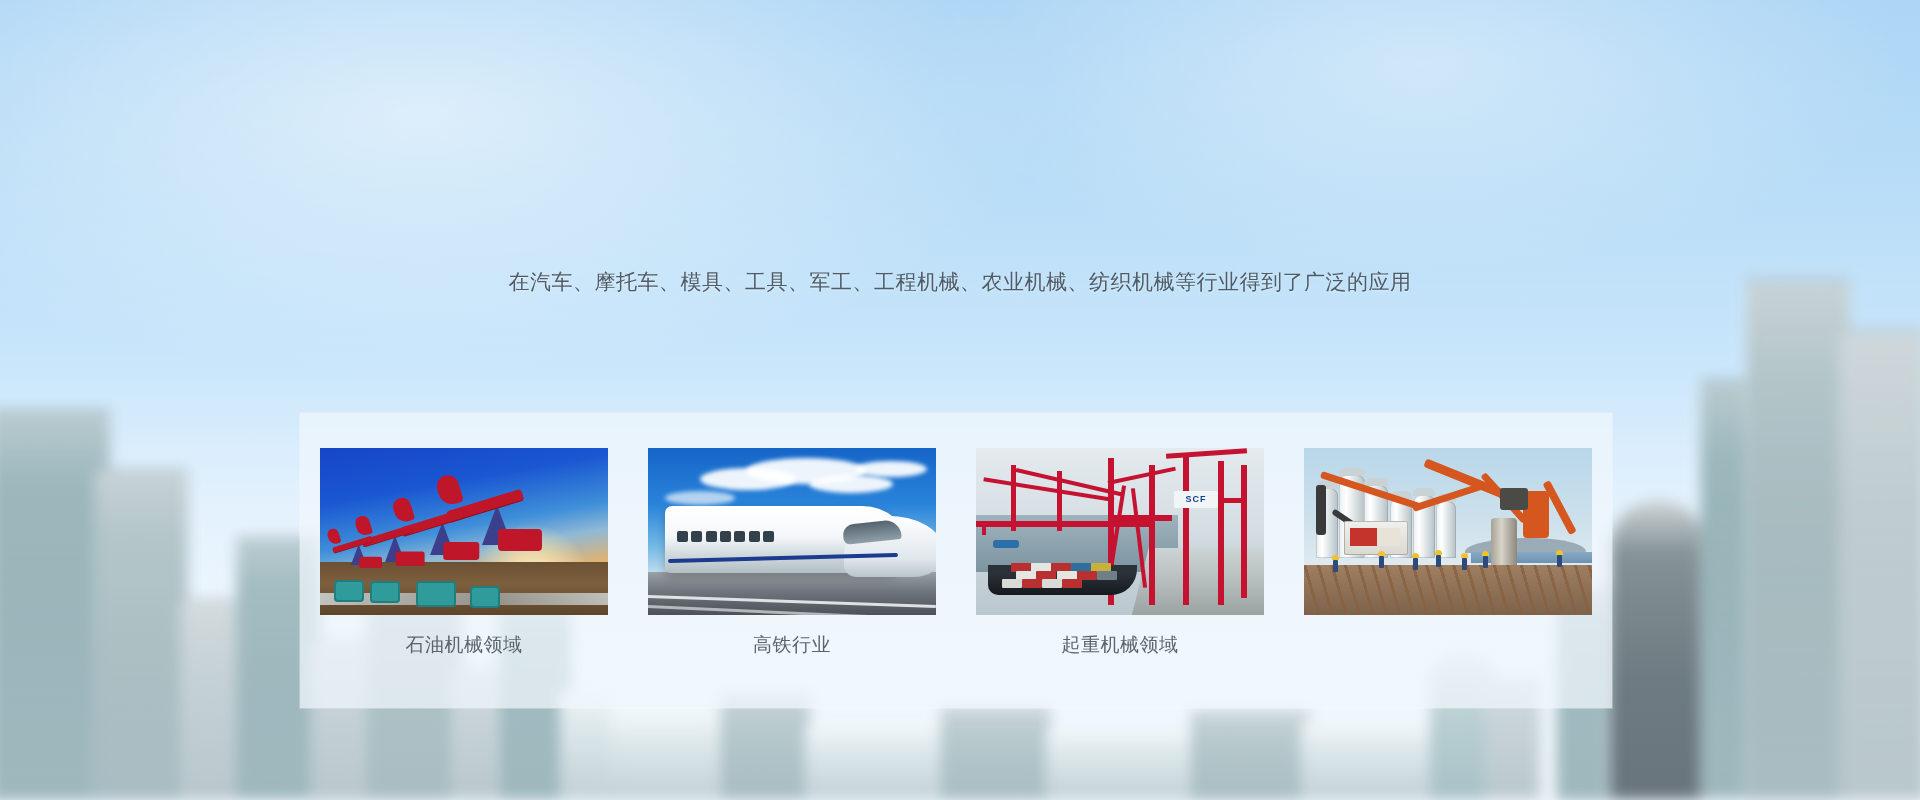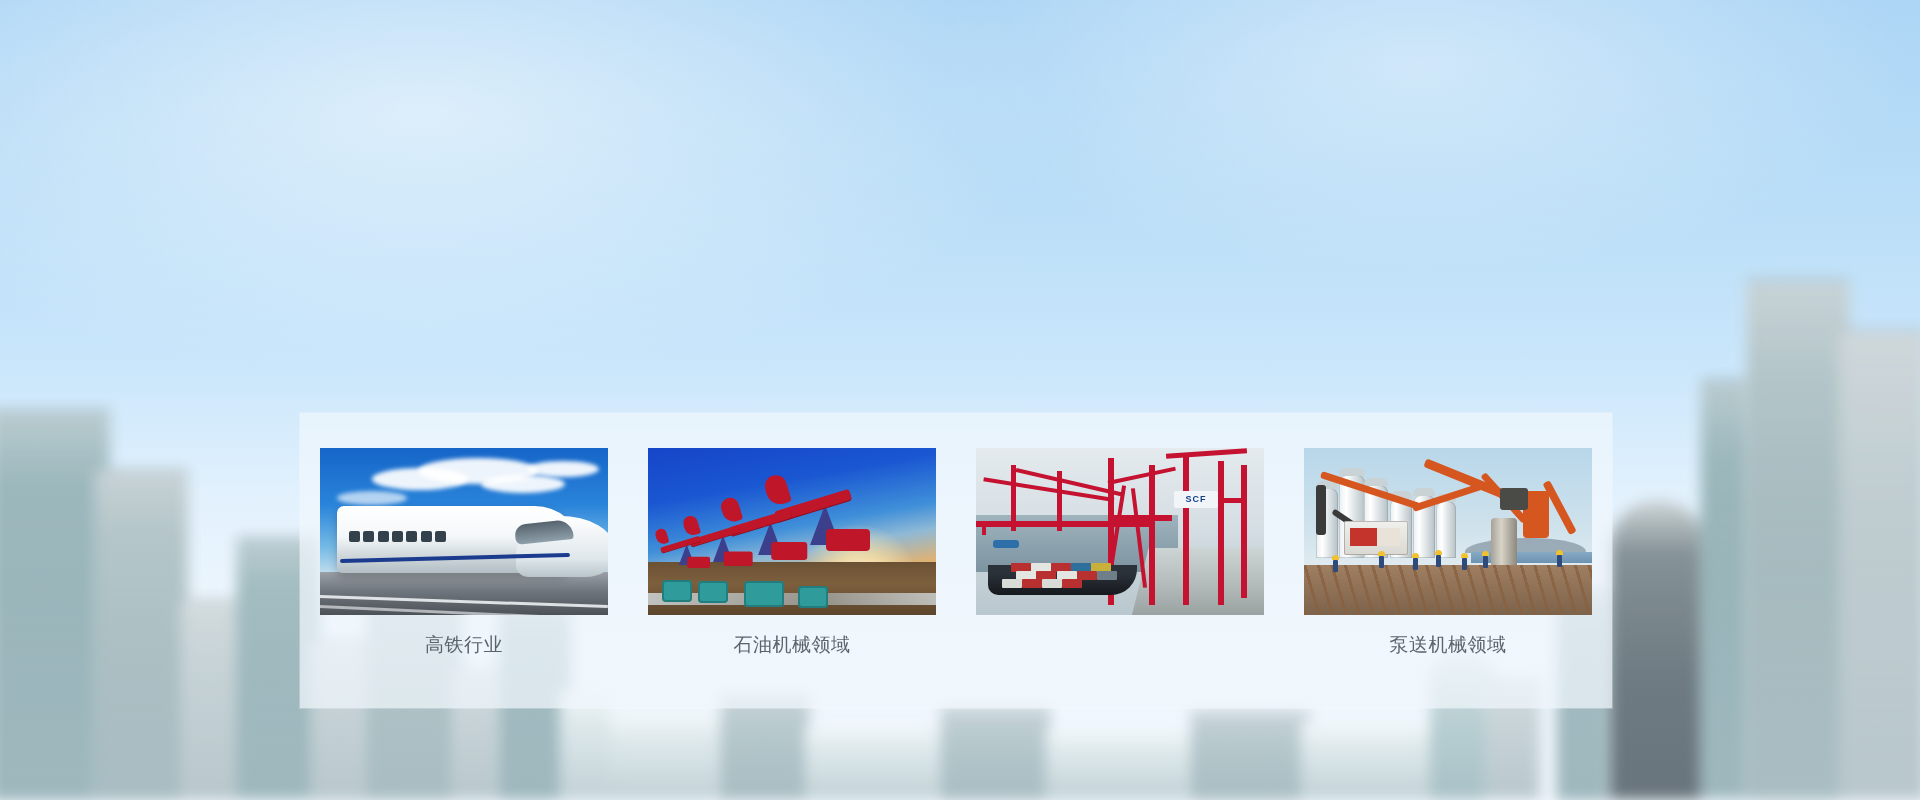--- a/index.html
+++ b/index.html
@@ -238,23 +238,66 @@
         <div class="win"></div>
       </div>
   </div>
 
   <div class="haze"></div>
   <div class="topveil"></div>
 </div>
 
 <div class="content">
 
+  <p class="page-subtitle">在汽车、摩托车、模具、工具、军工、工程机械、农业机械、纺织机械等行业得到了广泛的应用</p>
 
   <div class="panel">
     <div class="cards">
+
+      <div class="card">
+        <div class="thumb">
+          <div class="art">
+            <div class="oil-sky"></div>
+            <div class="oil-sun"></div>
+            <div class="oil-ground"></div>
+            <div class="oil-snow"></div>
+
+            <div class="pj" style="left:118px; bottom:42%; transform:scale(1.0);">
+              <div class="tower" style="left:44px; bottom:0;"></div>
+              <div class="beam" style="left:8px; bottom:34px; transform:rotate(-17deg);"></div>
+              <div class="head" style="left:0px; bottom:40px; transform:rotate(-17deg);"></div>
+              <div class="base" style="left:60px; bottom:-6px;"></div>
+            </div>
+            <div class="pj" style="left:74px; bottom:36%; transform:scale(.82);">
+              <div class="tower" style="left:44px; bottom:0;"></div>
+              <div class="beam" style="left:8px; bottom:34px; transform:rotate(-17deg);"></div>
+              <div class="head" style="left:0px; bottom:40px; transform:rotate(-17deg);"></div>
+              <div class="base" style="left:60px; bottom:-6px;"></div>
+            </div>
+            <div class="pj" style="left:36px; bottom:32%; transform:scale(.66);">
+              <div class="tower" style="left:44px; bottom:0;"></div>
+              <div class="beam" style="left:8px; bottom:34px; transform:rotate(-17deg);"></div>
+              <div class="head" style="left:0px; bottom:40px; transform:rotate(-17deg);"></div>
+              <div class="base" style="left:60px; bottom:-6px;"></div>
+            </div>
+            <div class="pj" style="left:8px; bottom:30%; transform:scale(.52);">
+              <div class="tower" style="left:44px; bottom:0;"></div>
+              <div class="beam" style="left:8px; bottom:34px; transform:rotate(-17deg);"></div>
+              <div class="head" style="left:0px; bottom:40px; transform:rotate(-17deg);"></div>
+              <div class="base" style="left:60px; bottom:-6px;"></div>
+            </div>
+
+            <div class="wellhead" style="left:14px;"></div>
+            <div class="wellhead" style="left:50px; bottom:7%;"></div>
+            <div class="wellhead" style="left:96px; bottom:5%; width:40px; height:26px;"></div>
+            <div class="wellhead" style="left:150px; bottom:4%;"></div>
+          </div>
+        </div>
+        <div class="caption">石油机械领域</div>
+      </div>
 
       <div class="card">
         <div class="thumb">
           <div class="art">
             <div class="tr-sky"></div>
             <div class="cloud" style="left:18%;  top:12%; width:96px; height:22px;"></div>
             <div class="cloud" style="left:34%;  top:6%;  width:120px; height:26px;"></div>
             <div class="cloud" style="left:56%;  top:16%; width:84px;  height:18px;"></div>
             <div class="cloud" style="left:72%;  top:8%;  width:72px;  height:16px;"></div>
             <div class="cloud" style="left:6%;   top:26%; width:70px;  height:14px; opacity:.7;"></div>
@@ -273,62 +316,20 @@
             <div class="tr-win" style="left:40%;"></div>
             <div class="tr-wind"></div>
           </div>
         </div>
         <div class="caption">高铁行业</div>
       </div>
 
       <div class="card">
         <div class="thumb">
           <div class="art">
-            <div class="oil-sky"></div>
-            <div class="oil-sun"></div>
-            <div class="oil-ground"></div>
-            <div class="oil-snow"></div>
-
-            <div class="pj" style="left:118px; bottom:42%; transform:scale(1.0);">
-              <div class="tower" style="left:44px; bottom:0;"></div>
-              <div class="beam" style="left:8px; bottom:34px; transform:rotate(-17deg);"></div>
-              <div class="head" style="left:0px; bottom:40px; transform:rotate(-17deg);"></div>
-              <div class="base" style="left:60px; bottom:-6px;"></div>
-            </div>
-            <div class="pj" style="left:74px; bottom:36%; transform:scale(.82);">
-              <div class="tower" style="left:44px; bottom:0;"></div>
-              <div class="beam" style="left:8px; bottom:34px; transform:rotate(-17deg);"></div>
-              <div class="head" style="left:0px; bottom:40px; transform:rotate(-17deg);"></div>
-              <div class="base" style="left:60px; bottom:-6px;"></div>
-            </div>
-            <div class="pj" style="left:36px; bottom:32%; transform:scale(.66);">
-              <div class="tower" style="left:44px; bottom:0;"></div>
-              <div class="beam" style="left:8px; bottom:34px; transform:rotate(-17deg);"></div>
-              <div class="head" style="left:0px; bottom:40px; transform:rotate(-17deg);"></div>
-              <div class="base" style="left:60px; bottom:-6px;"></div>
-            </div>
-            <div class="pj" style="left:8px; bottom:30%; transform:scale(.52);">
-              <div class="tower" style="left:44px; bottom:0;"></div>
-              <div class="beam" style="left:8px; bottom:34px; transform:rotate(-17deg);"></div>
-              <div class="head" style="left:0px; bottom:40px; transform:rotate(-17deg);"></div>
-              <div class="base" style="left:60px; bottom:-6px;"></div>
-            </div>
-
-            <div class="wellhead" style="left:14px;"></div>
-            <div class="wellhead" style="left:50px; bottom:7%;"></div>
-            <div class="wellhead" style="left:96px; bottom:5%; width:40px; height:26px;"></div>
-            <div class="wellhead" style="left:150px; bottom:4%;"></div>
-          </div>
-        </div>
-        <div class="caption">石油机械领域</div>
-      </div>
-
-      <div class="card">
-        <div class="thumb">
-          <div class="art">
             <div class="pt-sky"></div>
             <div class="pt-water"></div>
             <div class="pt-quay"></div>
             <div class="tug"></div>
 
             <div class="cr" style="left:0;    top:44%; width:62%; height:6px;"></div>
             <div class="cr" style="left:2%;   top:30%; width:46%; height:4px; transform:rotate(9deg); transform-origin:right center;"></div>
             <div class="cr" style="left:12%;  top:10%; width:5px; height:40%;"></div>
             <div class="cr" style="left:28%;  top:14%; width:5px; height:36%;"></div>
             <div class="cr" style="left:14%;  top:12%; width:38%; height:4px; transform:rotate(13deg); transform-origin:left center;"></div>
@@ -357,20 +358,21 @@
             <div class="ctr" style="left:21%; bottom:21%; background:#b8302f;"></div>
             <div class="ctr" style="left:28%; bottom:21%; background:#e4e6e2;"></div>
             <div class="ctr" style="left:35%; bottom:21%; background:#b8302f;"></div>
             <div class="ctr" style="left:42%; bottom:21%; background:#6f7f8a;"></div>
             <div class="ctr" style="left:9%;  bottom:16%; background:#d9dbd6;"></div>
             <div class="ctr" style="left:16%; bottom:16%; background:#b8302f;"></div>
             <div class="ctr" style="left:23%; bottom:16%; background:#d9dbd6;"></div>
             <div class="ctr" style="left:30%; bottom:16%; background:#b8302f;"></div>
           </div>
         </div>
+        <div class="caption">起重机械领域</div>
       </div>
 
       <div class="card">
         <div class="thumb">
           <div class="art">
             <div class="cp-sky"></div>
             <div class="hill"></div>
             <div class="cp-sea"></div>
 
             <div class="silo" style="left:4%;  width:22px; height:42%;"></div>
@@ -401,18 +403,17 @@
 
             <div class="worker" style="left:10%; bottom:26%;"></div>
             <div class="worker" style="left:26%; bottom:28%;"></div>
             <div class="worker" style="left:38%; bottom:27%;"></div>
             <div class="worker" style="left:46%; bottom:29%;"></div>
             <div class="worker" style="left:55%; bottom:27%;"></div>
             <div class="worker" style="left:62%; bottom:28%;"></div>
             <div class="worker" style="left:88%; bottom:29%;"></div>
           </div>
         </div>
-        <div class="caption">泵送机械领域</div>
       </div>
 
     </div>
   </div>
 </div>
 
 </body></html>

